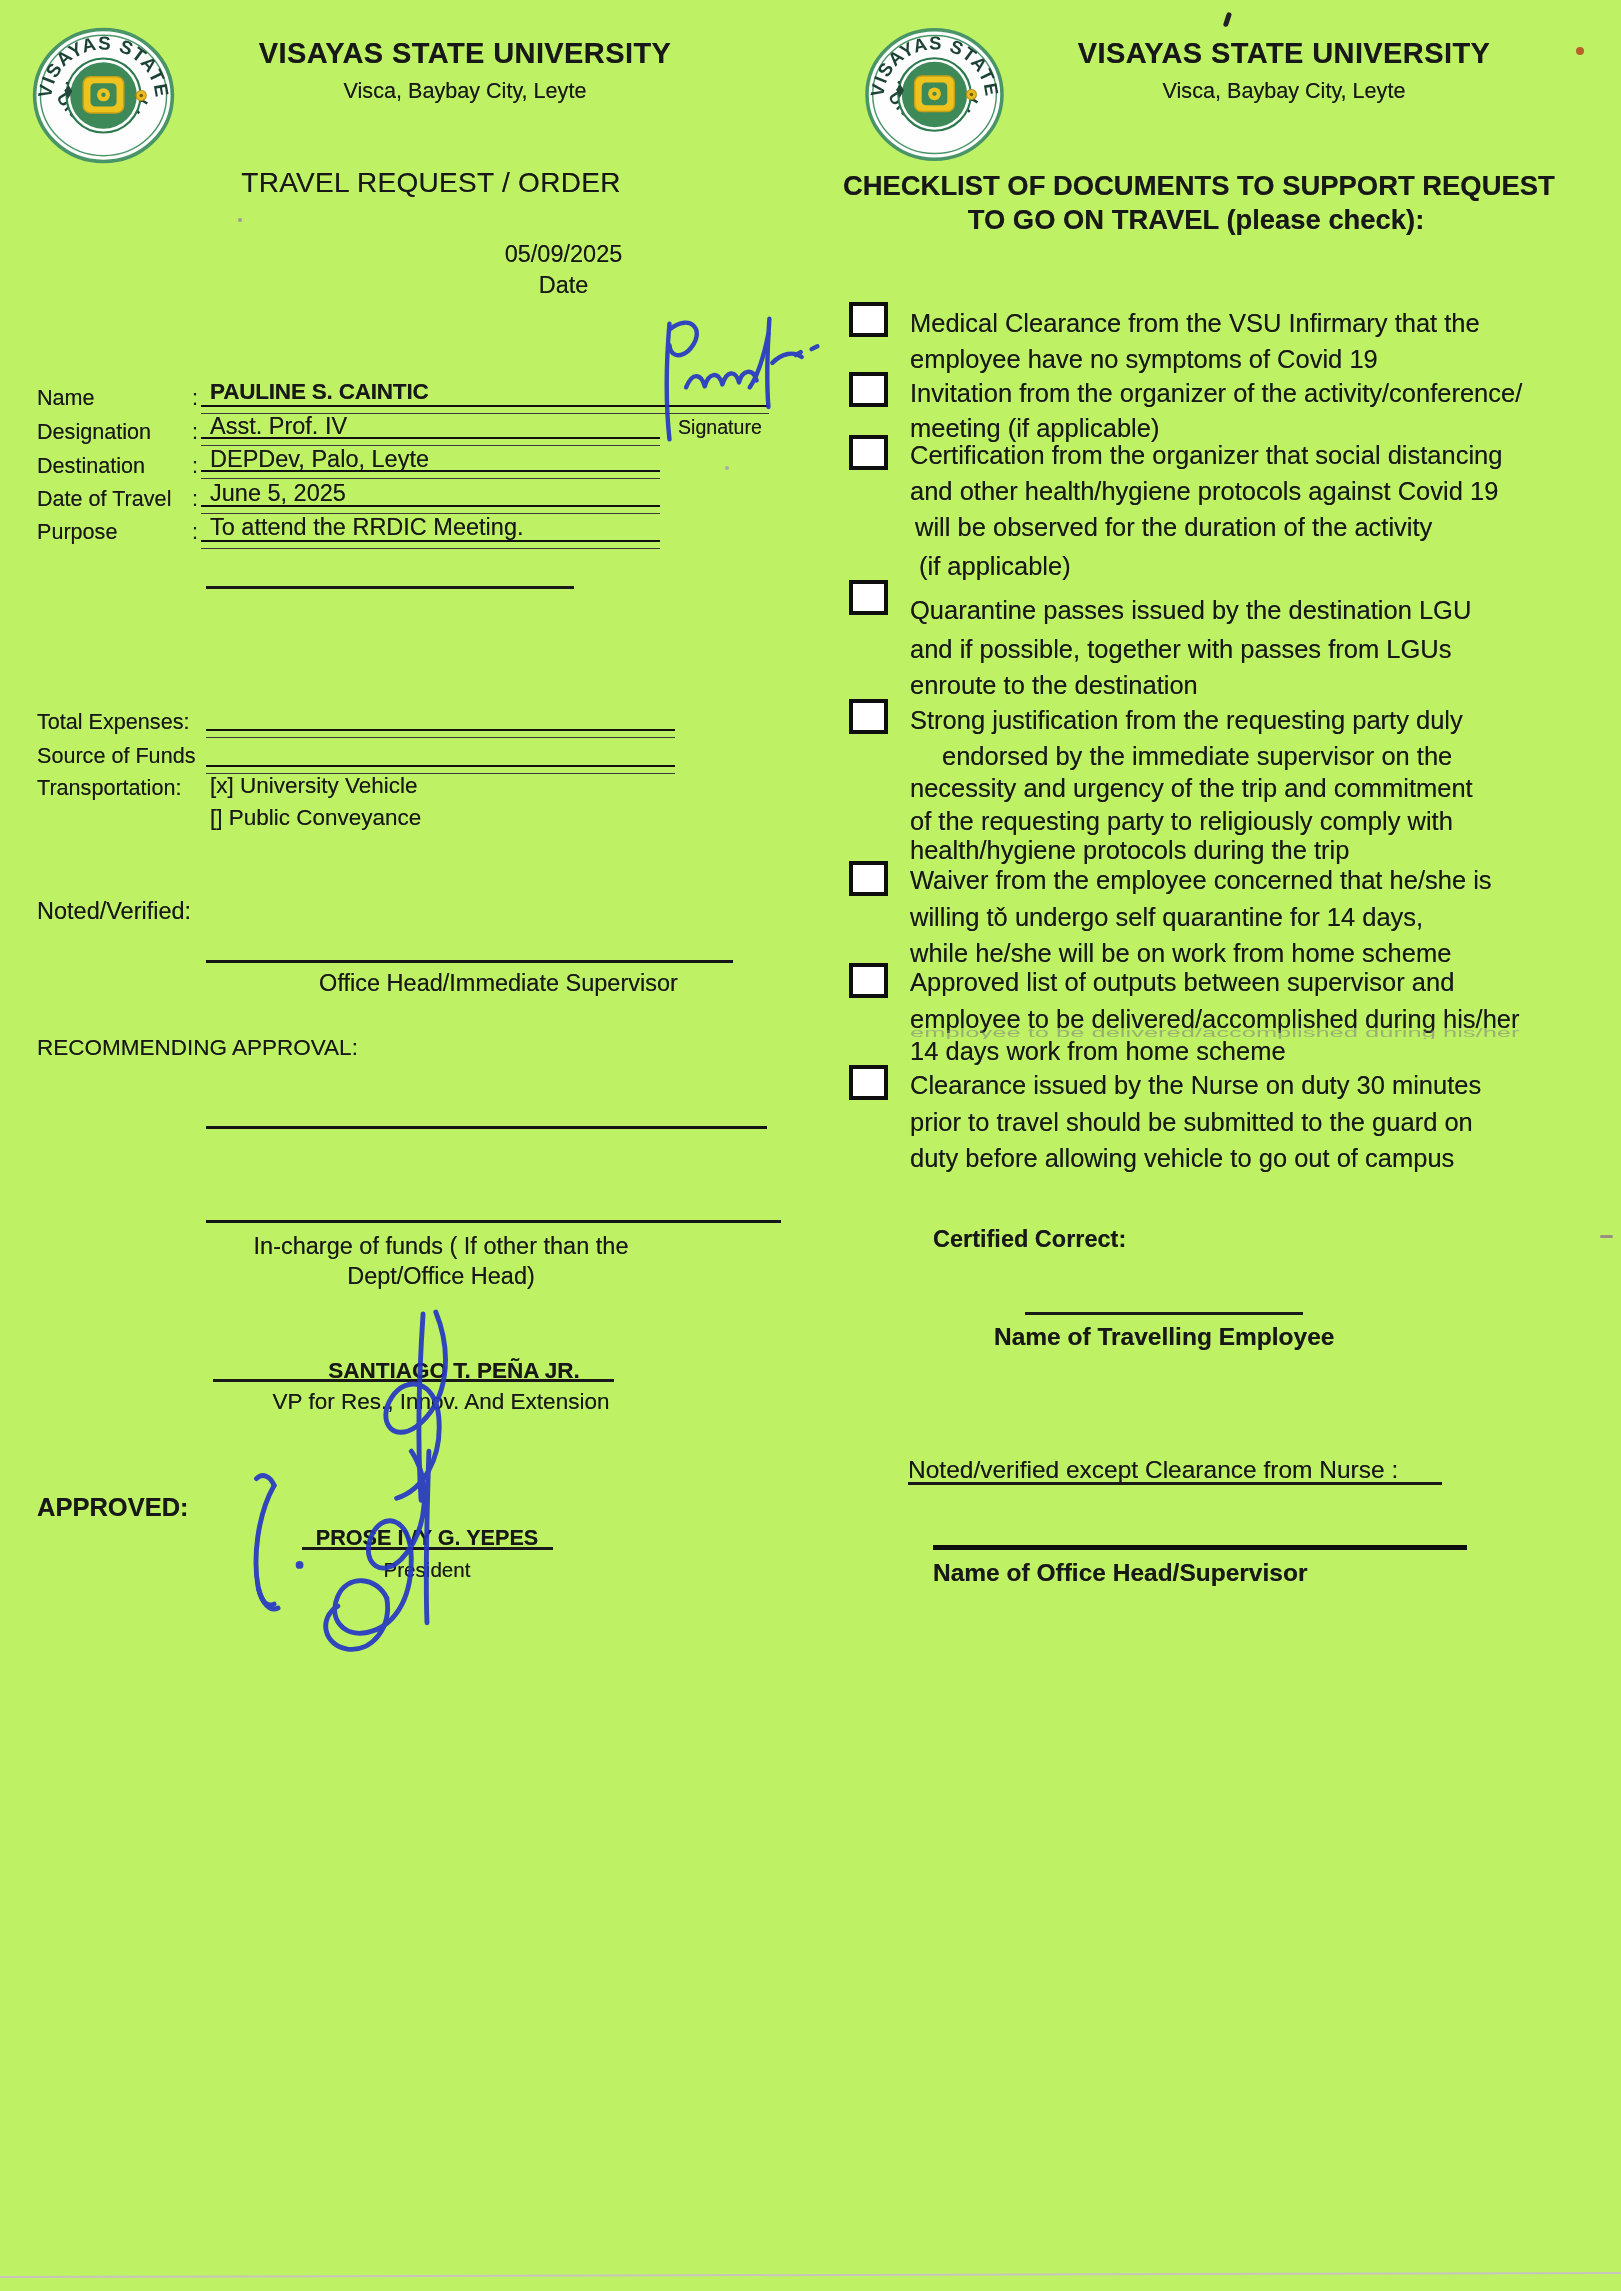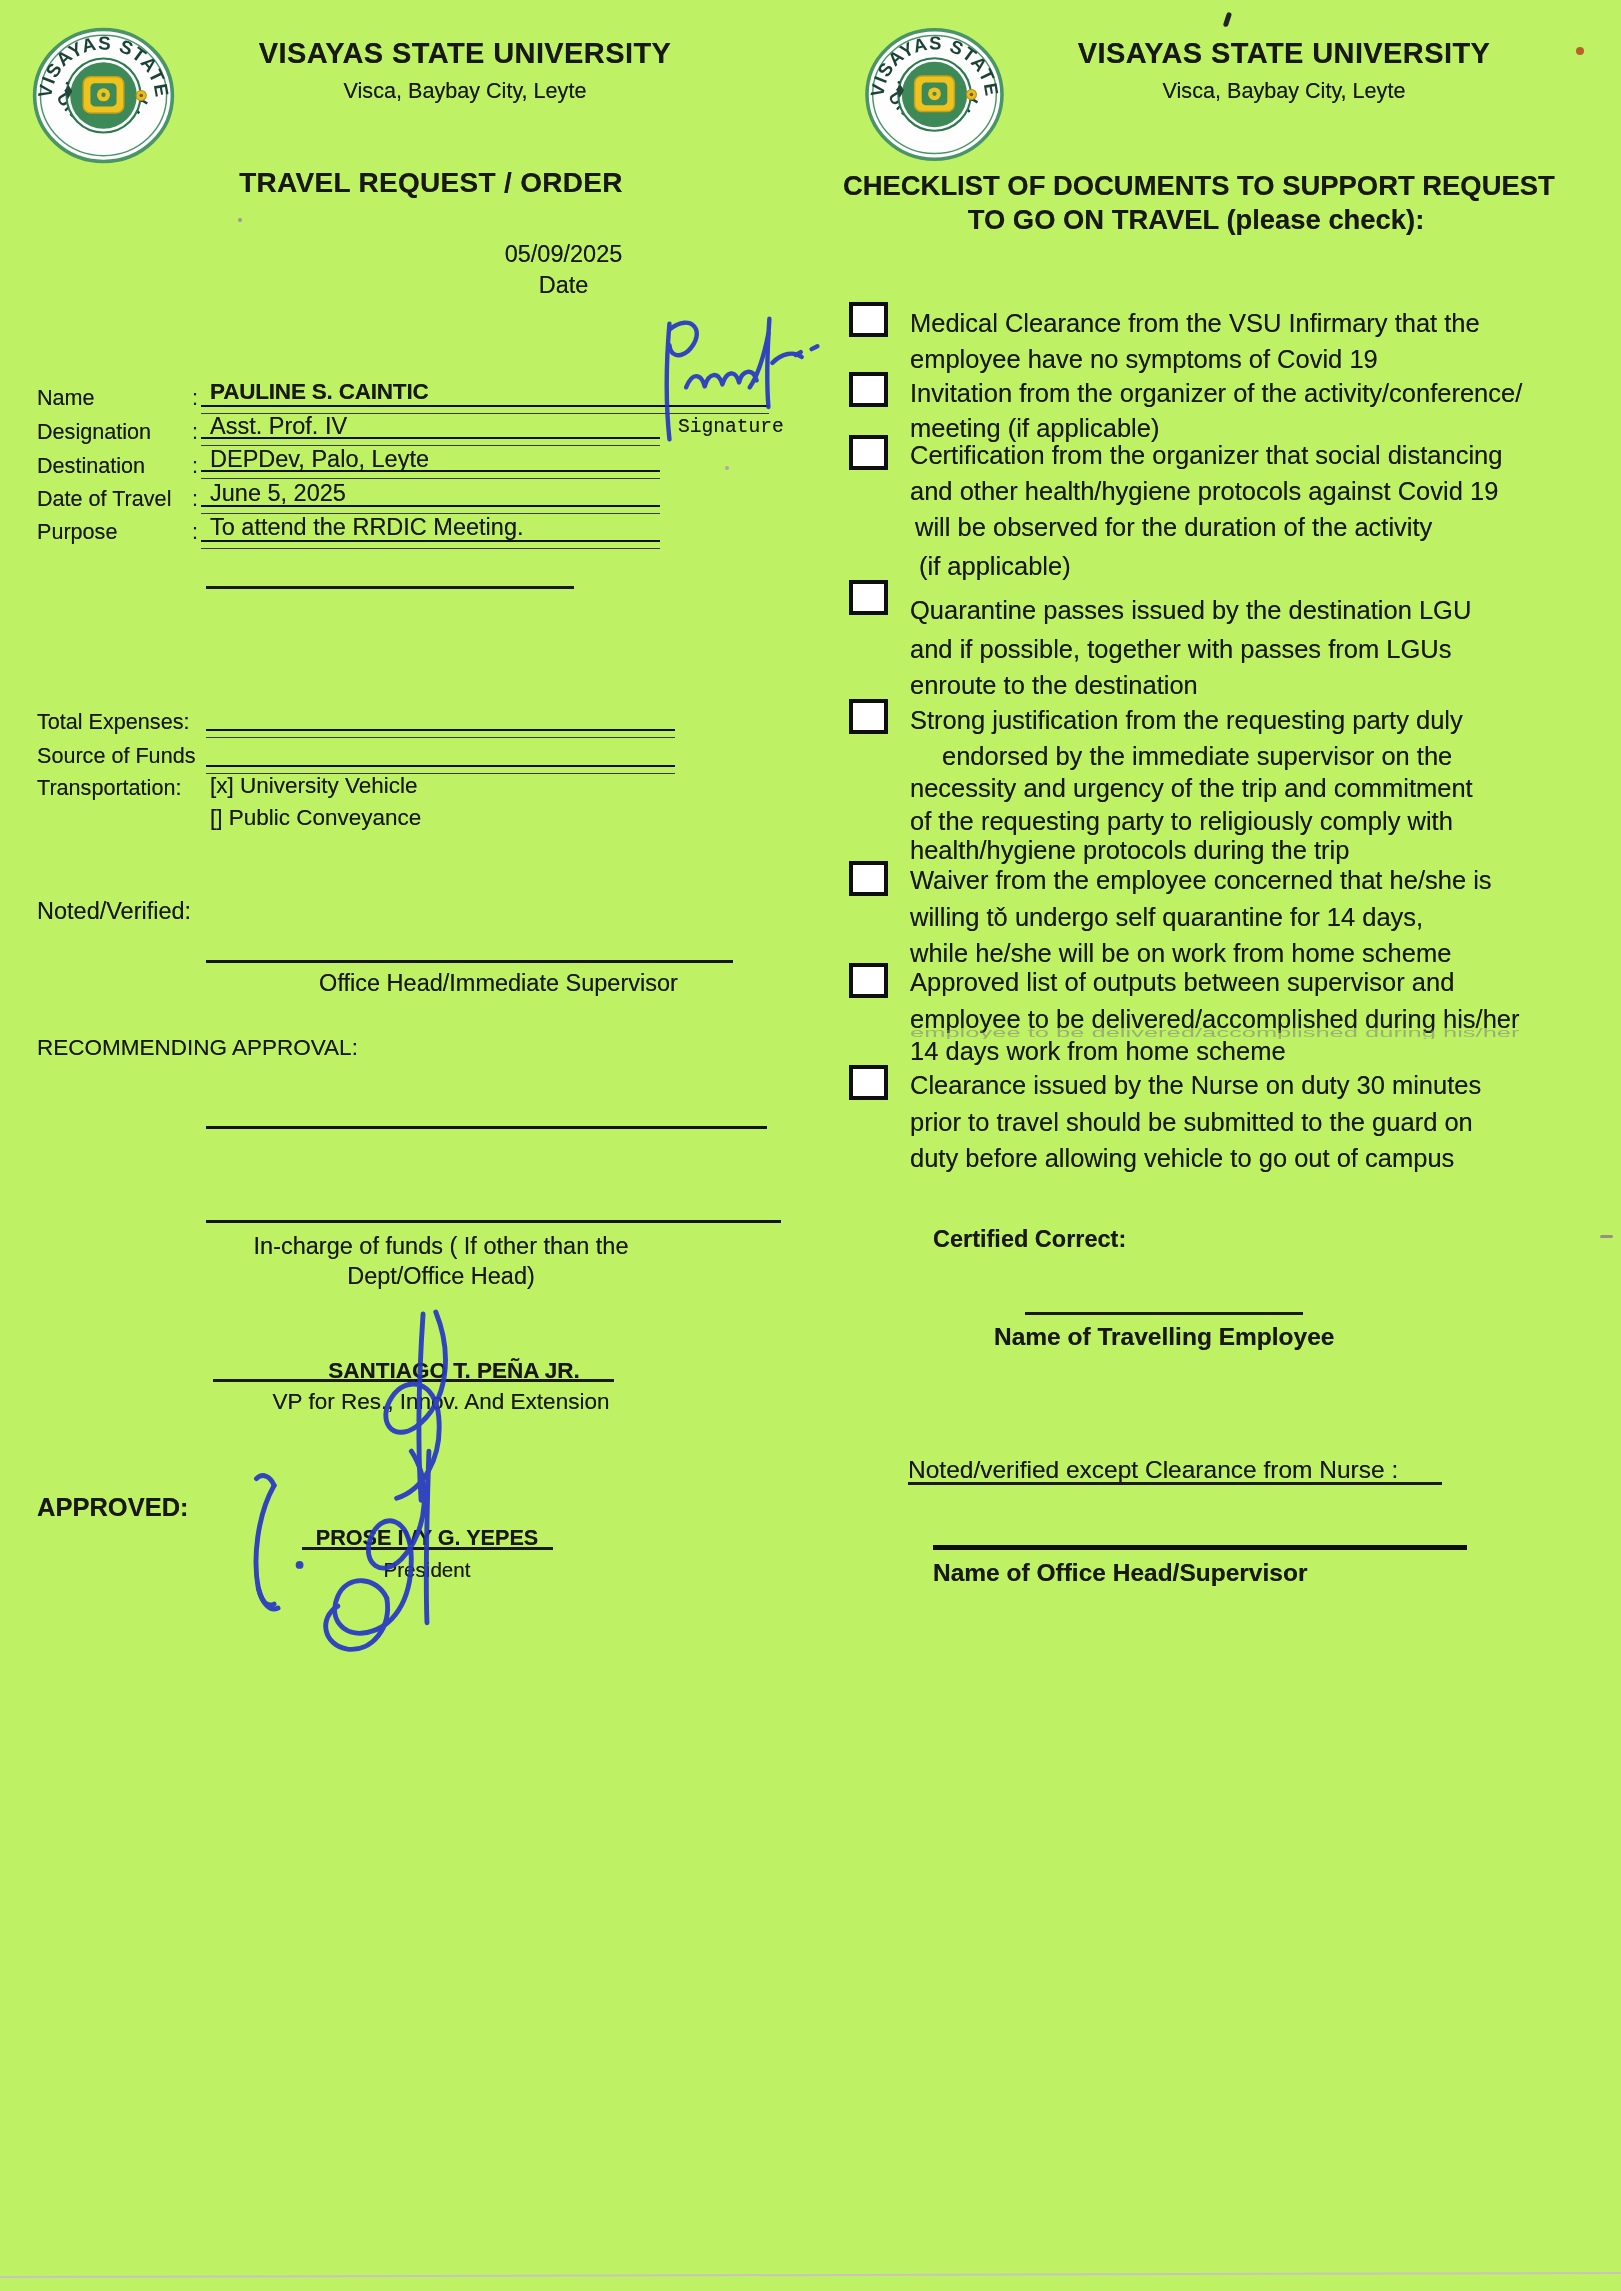--- a/index.html
+++ b/index.html
@@ -6,24 +6,24 @@
   .page {
     position:relative; width:1621px; height:2292px; margin:0 auto;
     background:#bef264; overflow:hidden;
     font-family:"Liberation Sans","DejaVu Sans",sans-serif;
     color:#181818;
   }
   .abs { position:absolute; }
   .txt { text-shadow:0 0 0.6px rgba(20,20,20,0.55); white-space:nowrap; }
   .ctr { text-align:center; }
   .b { font-weight:bold; }
-  .f22 { font-size:21.6px; } .f23 { font-size:22.5px; } .f24 { font-size:23.5px; } .f20 { font-size:19.6px;font-family:Liberation Mono, monospace; } .f21 { font-size:20.6px; }
+  .f22 { font-size:21.6px; } .f23 { font-size:22.5px; } .f24 { font-size:23.5px; } .f20 { font-size:19.6px; } .f21 { font-size:20.6px; }
   .univ { font-size:29px; font-weight:bold; letter-spacing:0.4px; }
   .addr { font-size:21.6px; }
-  .ftitle { font-size:28px; font-weight:bold; letter-spacing:0.3px; }
+  .ftitle { font-size:28px; font-weight:normal; letter-spacing:0.3px; }
   .cktitle { font-size:27.4px; font-weight:bold; }
   .sline { background:#151515; height:2.9px; }
   .sline2 { background:#1a1a1a; height:2.5px; }
   .dline { height:5.9px; border-top:2.5px solid #101010; border-bottom:1.5px solid #3a3a3a; }
   .thickline { background:#0d0d0d; height:4.9px; }
   .ckbox { position:absolute; width:31px; height:26.5px; background:#fff; border:4.9px solid #0e0e0e; }
   .ckline { position:absolute; font-size:25.5px; white-space:nowrap; text-shadow:0 0 0.6px rgba(20,20,20,0.55); }
   .ghostline { position:absolute; font-size:25.5px; white-space:nowrap; color:#7d7d7d; opacity:0.55; transform:scaleY(0.5); transform-origin:top; }
   .speck { position:absolute; border-radius:50%; }
   .ink { stroke:#2638c4; fill:none; stroke-linecap:round; stroke-linejoin:round; opacity:0.92; }

